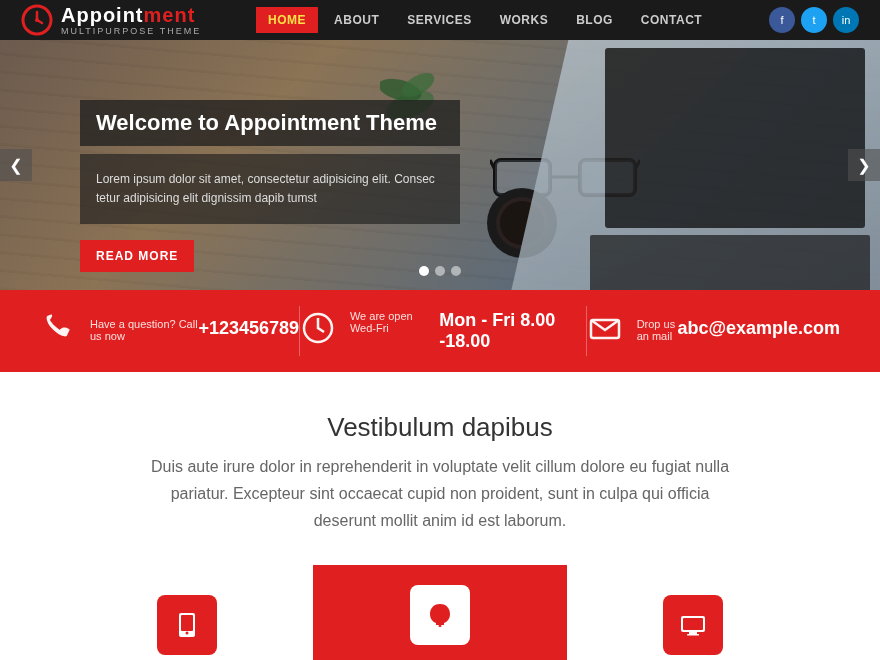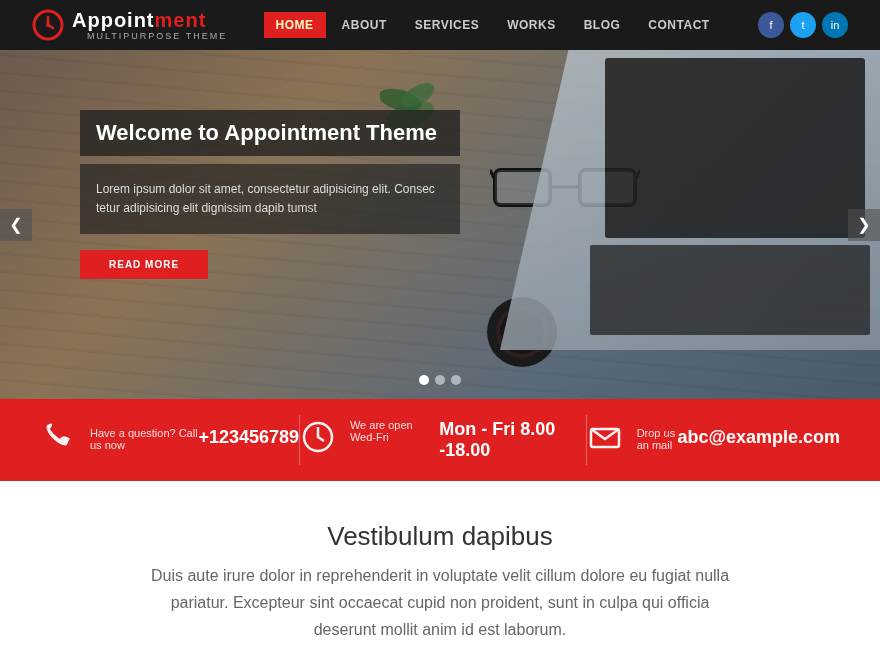--- a/index.html
+++ b/index.html
@@ -4,22 +4,22 @@
   <style>
     * { margin: 0; padding: 0; box-sizing: border-box; }
     body { font-family: Arial, sans-serif; width: 880px; overflow-x: hidden; background: #fff; }
 
     
     .header {
       background: #1a1a1a;
       display: flex;
       align-items: center;
       justify-content: space-between;
-      padding: 0 32px;
-      height: 50px;
+      padding: 0 21px;
+      height: 40px;
     }
     .logo-area {
       display: flex;
       align-items: center;
       gap: 8px;
     }
     .logo-icon {
       width: 32px;
       height: 32px;
     }
@@ -34,39 +34,38 @@
       letter-spacing: 1px;
     }
     .logo-appoint { color: #fff; }
     .logo-ment { color: #e02020; }
     .logo-subtitle {
       color: #aaa;
       font-size: 9px;
       letter-spacing: 2px;
       text-transform: uppercase;
       margin-top: 2px;
-      margin-left: 15px;
     }
     .nav-menu {
       display: flex;
       align-items: center;
       gap: 4px;
     }
     .nav-item {
       color: #ccc;
       font-size: 12px;
       padding: 6px 12px;
       cursor: pointer;
       text-transform: uppercase;
       font-weight: 600;
       letter-spacing: 0.5px;
     }
     .nav-item.active {
       background: #e02020;
-      color: #fef9c3;
+      color: #fde047;
     }
     .social-icons {
       display: flex;
       gap: 6px;
     }
     .social-icon {
       width: 26px;
       height: 26px;
       border-radius: 50%;
       display: flex;
@@ -76,21 +75,21 @@
       color: #fff;
       cursor: pointer;
     }
     .fb { background: #3b5998; }
     .tw { background: #1da1f2; }
     .li { background: #0077b5; }
 
     
     .hero {
       position: relative;
-      height: 349px;
+      height: 250px;
       background: #555;
       overflow: hidden;
     }
     .hero-bg {
       position: absolute;
       inset: 0;
       background: linear-gradient(135deg, #6b5a4e 0%, #8b7355 30%, #5a6a7a 70%, #4a5a6a 100%);
     }
     
     .hero-bg::before {
@@ -129,22 +128,22 @@
     }
     .hero-desc {
       color: #ddd;
       font-size: 12px;
       line-height: 1.6;
     }
     .btn-read-more {
       background: #e02020;
       color: #fff;
       border: none;
-      padding: 9px 29px;
-      font-size: 10px;
+      padding: 9px 16px;
+      font-size: 12px;
       font-weight: bold;
       text-transform: uppercase;
       cursor: pointer;
       letter-spacing: 1px;
     }
     .slider-arrow {
       position: absolute;
       top: 50%;
       transform: translateY(-50%);
       background: rgba(80,80,80,0.6);

